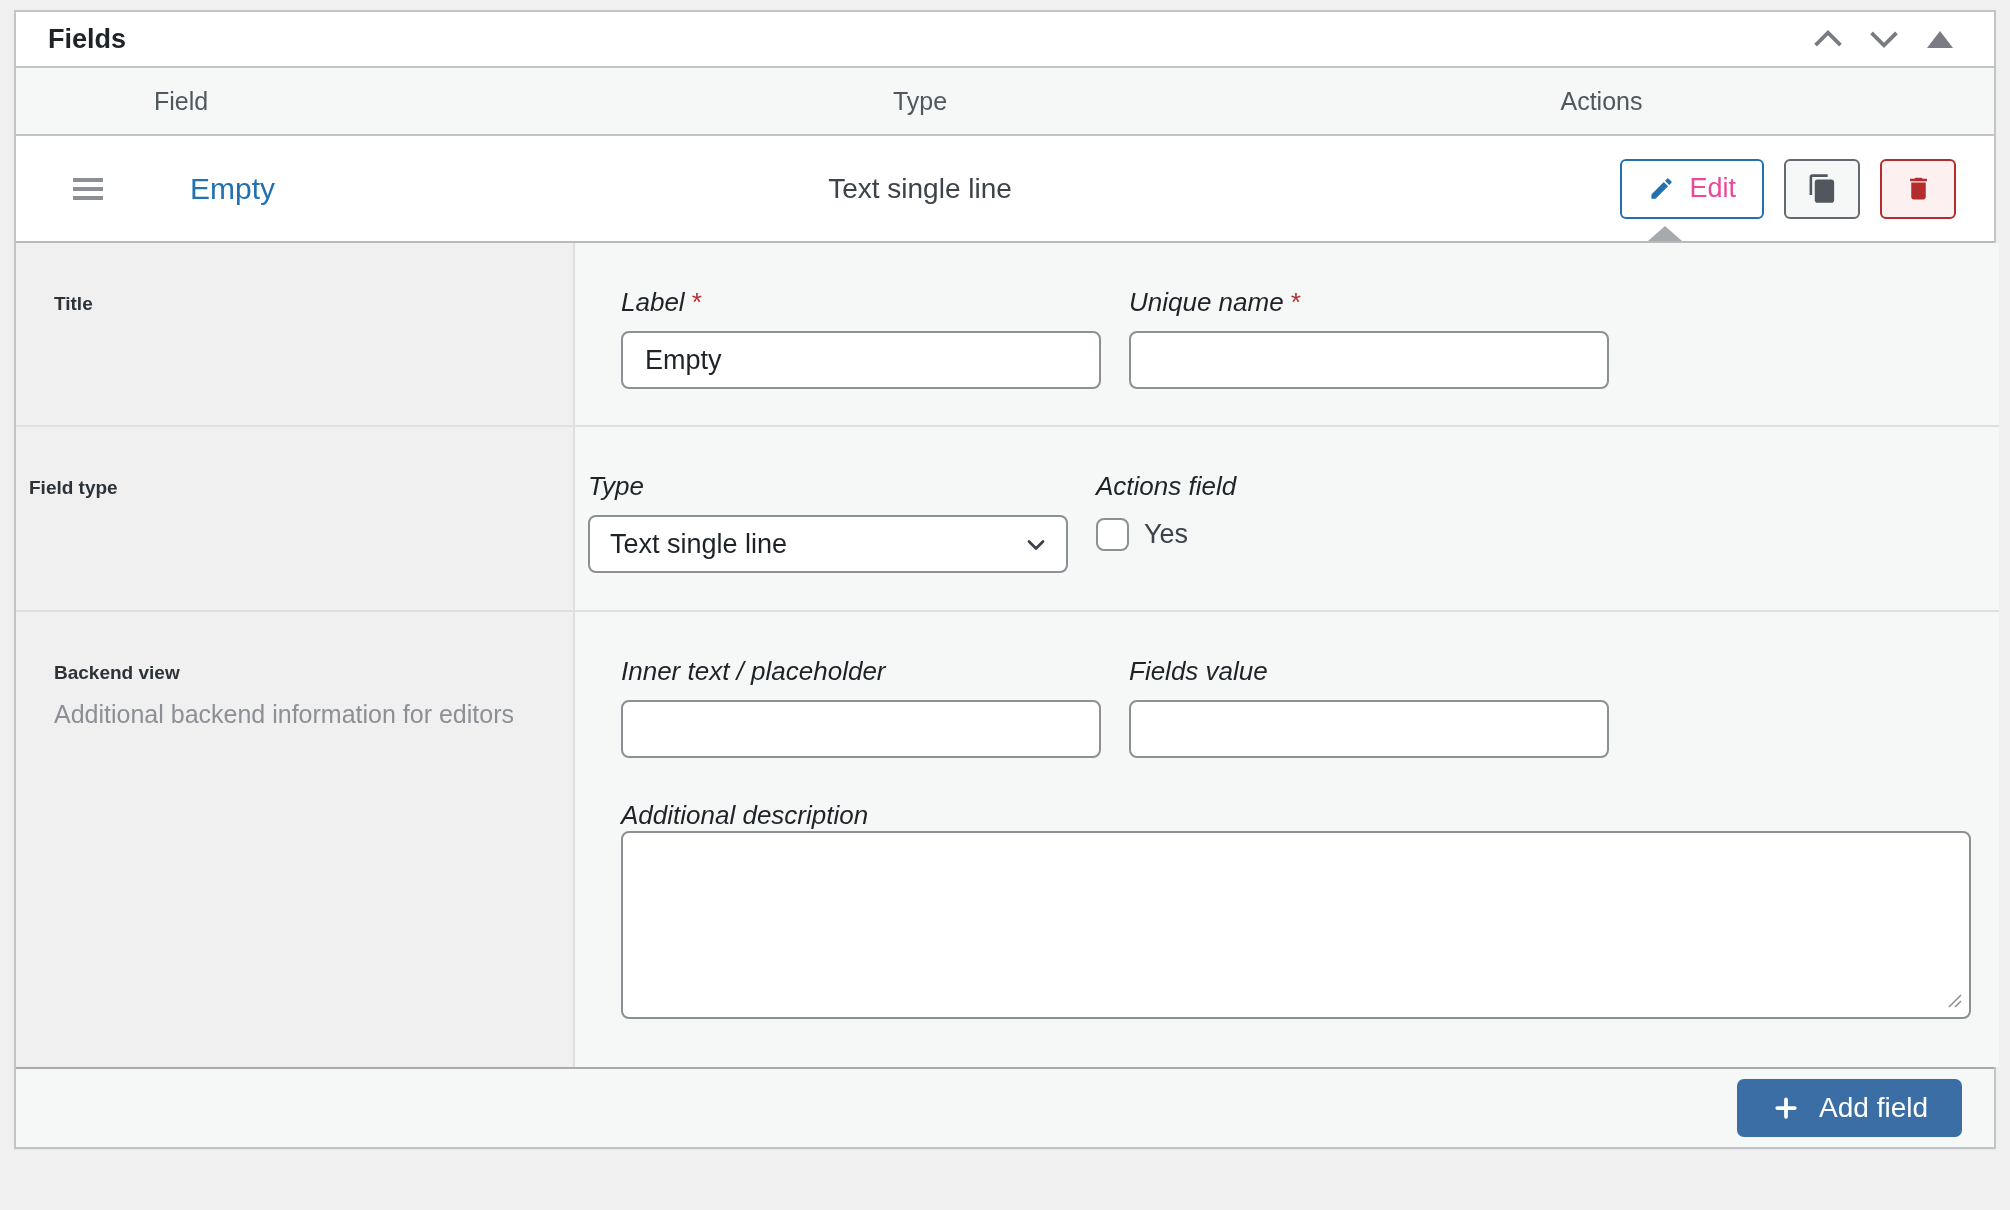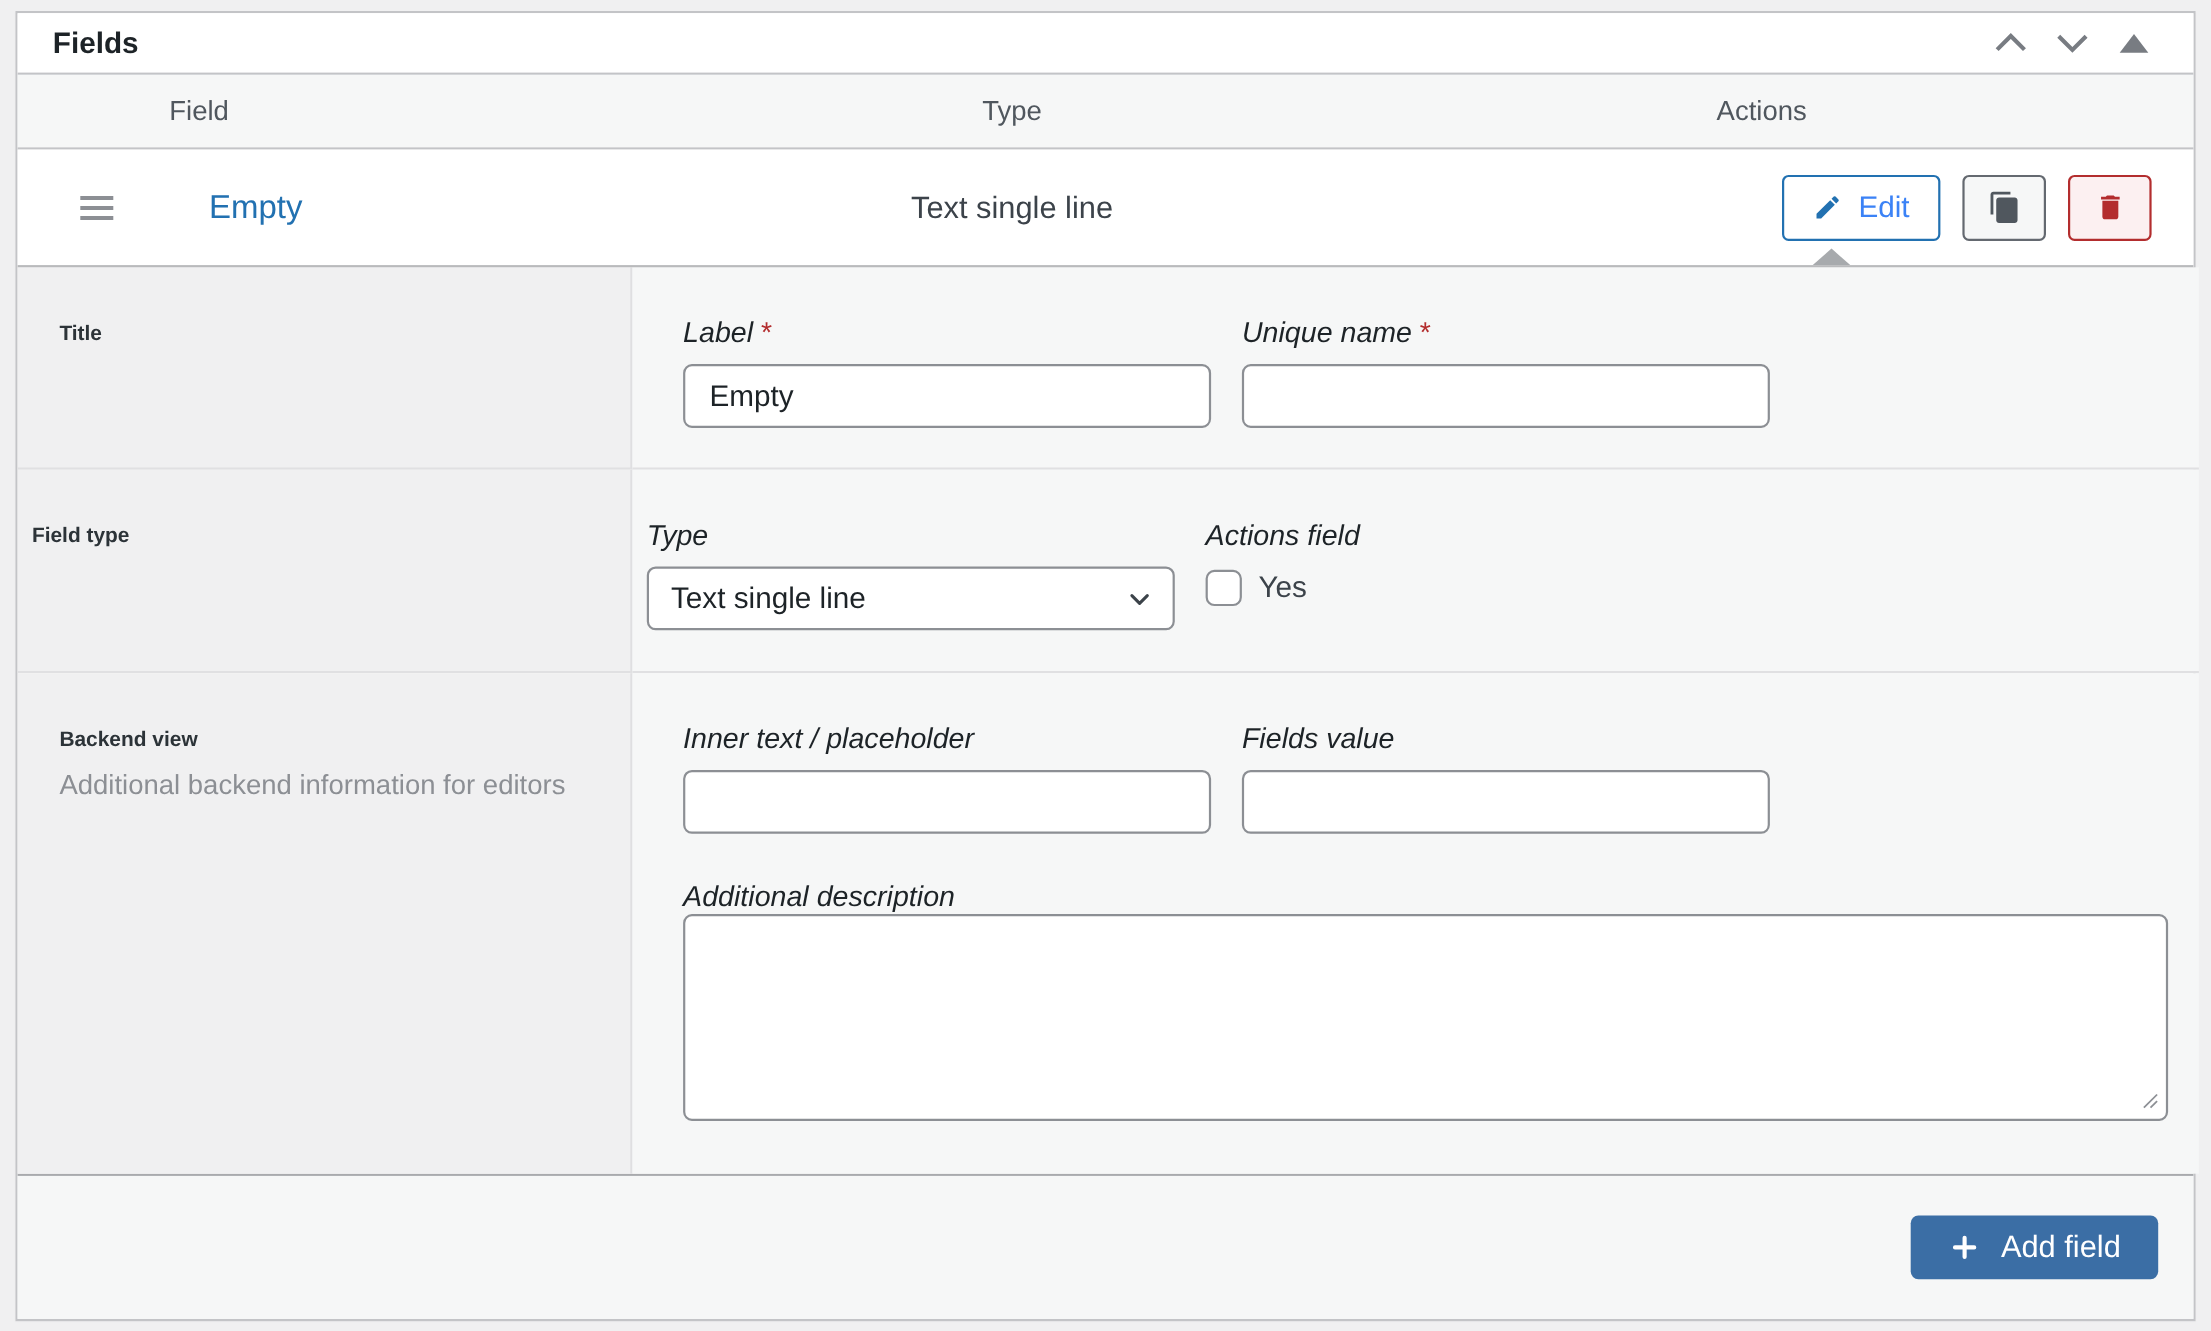--- a/index.html
+++ b/index.html
@@ -80,21 +80,21 @@
   .ftype { text-align: center; font-size: 28px; color: #3c434a; }
   .factions {
     display: flex; align-items: center; justify-content: flex-end;
     gap: 20px; padding-right: 38px;
   }
   .btn {
     display: inline-flex; align-items: center; justify-content: center;
     height: 60px; border-radius: 6px; cursor: pointer; background: #fff;
   }
   .btn-edit {
-    border: 2px solid #2271b1; color: #3b82f6;
+    border: 2px solid #2271b1; color: #ec4899;
     padding: 0 26px; gap: 14px; font-size: 27px;
   }
   .btn-copy { border: 2px solid #646970; background: #f6f7f7; width: 76px; }
   .btn-del  { border: 2px solid #b32d2e; background: #fcf0f1; width: 76px; }
   .caret {
     position: absolute; bottom: 0; left: 1632px;
     width: 0; height: 0;
     border-left: 17px solid transparent;
     border-right: 17px solid transparent;
     border-bottom: 15px solid #a7aaad;
@@ -143,21 +143,21 @@
   .check-label { font-size: 27px; color: #3c434a; cursor: pointer; }
   .desc-block { margin-top: 42px; }
   .ta-wrap { position: relative; width: 1350px; }
   textarea {
     width: 1350px; height: 188px;
     padding: 14px 20px; resize: none; display: block;
   }
   .grip { position: absolute; right: 8px; bottom: 10px; }
   
   .box-footer {
-    height: 132px;
+    height: 80px;
     background: #f6f7f7;
     border-top: 2px solid #a9aaad;
     display: flex; align-items: center; justify-content: flex-end;
     padding-right: 32px;
   }
   .btn-add {
     display: inline-flex; align-items: center; gap: 18px;
     height: 58px; padding: 0 34px;
     background: #3b6ea5; color: #fff;
     border: none; border-radius: 7px;

